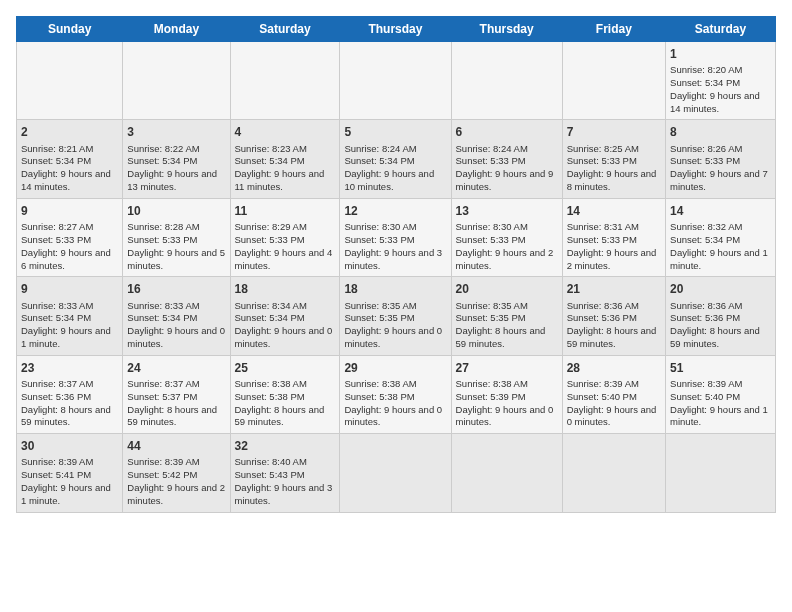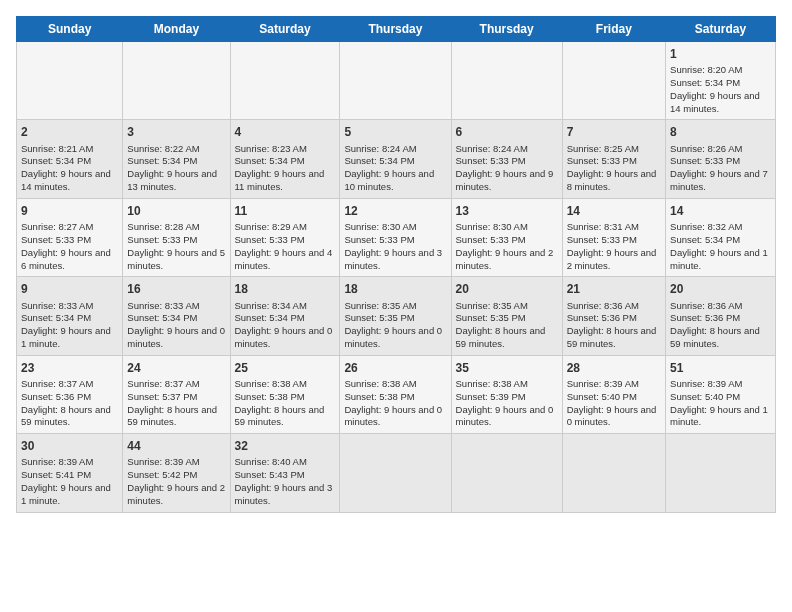--- a/index.html
+++ b/index.html
@@ -139,22 +139,22 @@
           <td><span class="day-num">18</span>Sunrise: 8:34 AM<br>Sunset: 5:34 PM<br>Daylight: 9 hours and 0 minutes.</td>
           <td><span class="day-num">18</span>Sunrise: 8:35 AM<br>Sunset: 5:35 PM<br>Daylight: 9 hours and 0 minutes.</td>
           <td><span class="day-num">20</span>Sunrise: 8:35 AM<br>Sunset: 5:35 PM<br>Daylight: 8 hours and 59 minutes.</td>
           <td><span class="day-num">21</span>Sunrise: 8:36 AM<br>Sunset: 5:36 PM<br>Daylight: 8 hours and 59 minutes.</td>
           <td><span class="day-num">20</span>Sunrise: 8:36 AM<br>Sunset: 5:36 PM<br>Daylight: 8 hours and 59 minutes.</td>
         </tr>
         <tr>
           <td><span class="day-num">23</span>Sunrise: 8:37 AM<br>Sunset: 5:36 PM<br>Daylight: 8 hours and 59 minutes.</td>
           <td><span class="day-num">24</span>Sunrise: 8:37 AM<br>Sunset: 5:37 PM<br>Daylight: 8 hours and 59 minutes.</td>
           <td><span class="day-num">25</span>Sunrise: 8:38 AM<br>Sunset: 5:38 PM<br>Daylight: 8 hours and 59 minutes.</td>
-          <td><span class="day-num">26</span>Sunrise: 8:38 AM<br>Sunset: 5:38 PM<br>Daylight: 9 hours and 0 minutes.</td>
-          <td><span class="day-num">35</span>Sunrise: 8:38 AM<br>Sunset: 5:39 PM<br>Daylight: 9 hours and 0 minutes.</td>
+          <td><span class="day-num">29</span>Sunrise: 8:38 AM<br>Sunset: 5:38 PM<br>Daylight: 9 hours and 0 minutes.</td>
+          <td><span class="day-num">27</span>Sunrise: 8:38 AM<br>Sunset: 5:39 PM<br>Daylight: 9 hours and 0 minutes.</td>
           <td><span class="day-num">28</span>Sunrise: 8:39 AM<br>Sunset: 5:40 PM<br>Daylight: 9 hours and 0 minutes.</td>
           <td><span class="day-num">51</span>Sunrise: 8:39 AM<br>Sunset: 5:40 PM<br>Daylight: 9 hours and 1 minute.</td>
         </tr>
         <tr>
           <td><span class="day-num">30</span>Sunrise: 8:39 AM<br>Sunset: 5:41 PM<br>Daylight: 9 hours and 1 minute.</td>
           <td><span class="day-num">44</span>Sunrise: 8:39 AM<br>Sunset: 5:42 PM<br>Daylight: 9 hours and 2 minutes.</td>
           <td><span class="day-num">32</span>Sunrise: 8:40 AM<br>Sunset: 5:43 PM<br>Daylight: 9 hours and 3 minutes.</td>
           <td></td>
           <td></td>
           <td></td>

